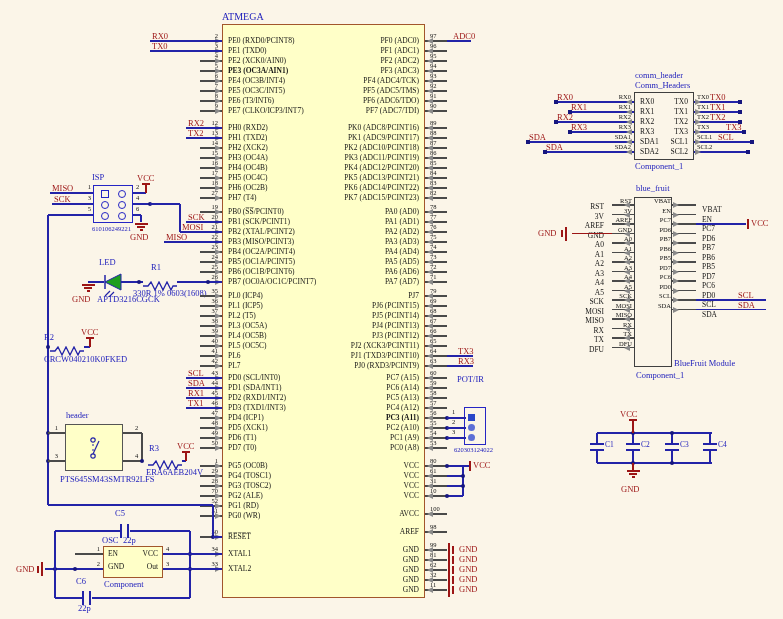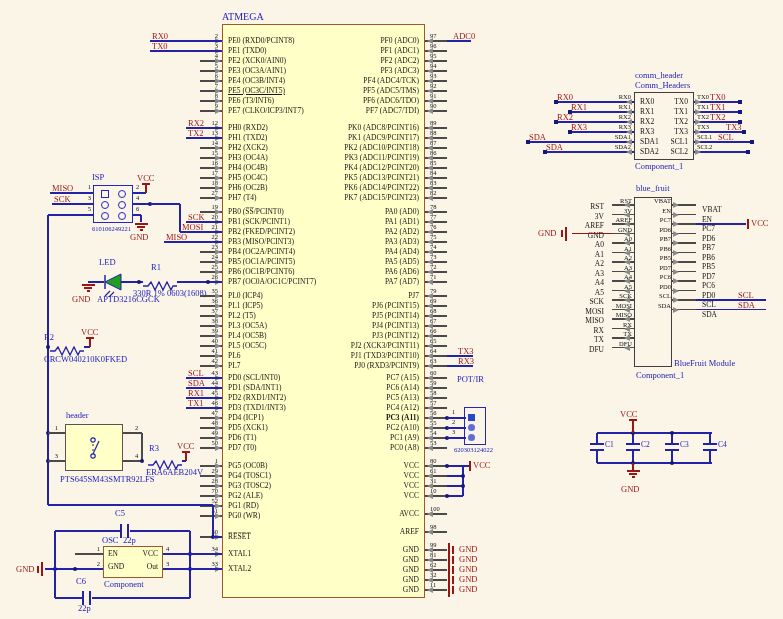--- a/index.html
+++ b/index.html
@@ -77,29 +77,29 @@
     <div class="lbl f7 blk" style="left: 228px; top: 47px;">PE1 (TXD0)</div>
     <div class="w" style="left: 150px; top: 50.2px; width: 72px; height: 1.6px; background: rgb(35, 35, 168);"></div>
     <div class="lbl f8 red" style="left: 152px; top: 42px;">TX0</div>
     <div class="w" style="left: 200px; top: 60.2px; width: 22px; height: 1.6px; background: rgb(74, 74, 74);"></div>
     <div class="tri tri-r" style="left: 215px; top: 58px;"></div>
     <div class="lbl f6 blk" style="left: 218px; top: 53px; transform: translateX(-100%);">4</div>
     <div class="lbl f7 blk" style="left: 228px; top: 57px;">PE2 (XCK0/AIN0)</div>
     <div class="w" style="left: 200px; top: 70.2px; width: 22px; height: 1.6px; background: rgb(74, 74, 74);"></div>
     <div class="tri tri-r" style="left: 215px; top: 68px;"></div>
     <div class="lbl f6 blk" style="left: 218px; top: 63px; transform: translateX(-100%);">5</div>
-    <div class="lbl f7 blk" style="left: 228px; top: 67px;">PE3 (OC3A/AIN1)</div>
+    <div class="lbl f7 blk" style="left: 228px; top: 67px; font-weight: bold;">PE3 (OC3A/AIN1)</div>
     <div class="w" style="left: 200px; top: 80.2px; width: 22px; height: 1.6px; background: rgb(74, 74, 74);"></div>
     <div class="tri tri-r" style="left: 215px; top: 78px;"></div>
     <div class="lbl f6 blk" style="left: 218px; top: 73px; transform: translateX(-100%);">6</div>
     <div class="lbl f7 blk" style="left: 228px; top: 77px;">PE4 (OC3B/INT4)</div>
     <div class="w" style="left: 200px; top: 90.2px; width: 22px; height: 1.6px; background: rgb(74, 74, 74);"></div>
     <div class="tri tri-r" style="left: 215px; top: 88px;"></div>
     <div class="lbl f6 blk" style="left: 218px; top: 83px; transform: translateX(-100%);">7</div>
-    <div class="lbl f7 blk" style="left: 228px; top: 87px; text-decoration: underline;">PE5 (OC3C/INT5)</div>
+    <div class="lbl f7 blk" style="left: 228px; top: 87px;">PE5 (OC3C/INT5)</div>
     <div class="w" style="left: 200px; top: 100.2px; width: 22px; height: 1.6px; background: rgb(74, 74, 74);"></div>
     <div class="tri tri-r" style="left: 215px; top: 98px;"></div>
     <div class="lbl f6 blk" style="left: 218px; top: 93px; transform: translateX(-100%);">8</div>
     <div class="lbl f7 blk" style="left: 228px; top: 97px;">PE6 (T3/INT6)</div>
     <div class="w" style="left: 200px; top: 110.2px; width: 22px; height: 1.6px; background: rgb(74, 74, 74);"></div>
     <div class="tri tri-r" style="left: 215px; top: 108px;"></div>
     <div class="lbl f6 blk" style="left: 218px; top: 103px; transform: translateX(-100%);">9</div>
     <div class="lbl f7 blk" style="left: 228px; top: 107px;">PE7 (CLKO/ICP3/INT7)</div>
     <div class="w" style="left: 200px; top: 127.2px; width: 22px; height: 1.6px; background: rgb(74, 74, 74);"></div>
     <div class="tri tri-r" style="left: 215px; top: 125px;"></div>
@@ -143,21 +143,21 @@
     <div class="lbl f7 blk" style="left: 228px; top: 208px;">PB0 (S̅S̅/PCINT0)</div>
     <div class="w" style="left: 200px; top: 221.2px; width: 22px; height: 1.6px; background: rgb(74, 74, 74);"></div>
     <div class="tri tri-r" style="left: 215px; top: 219px;"></div>
     <div class="lbl f6 blk" style="left: 218px; top: 214px; transform: translateX(-100%);">20</div>
     <div class="lbl f7 blk" style="left: 228px; top: 218px;">PB1 (SCK/PCINT1)</div>
     <div class="w" style="left: 186px; top: 221.2px; width: 36px; height: 1.6px; background: rgb(35, 35, 168);"></div>
     <div class="lbl f8 red" style="left: 188px; top: 213px;">SCK</div>
     <div class="w" style="left: 200px; top: 231.2px; width: 22px; height: 1.6px; background: rgb(74, 74, 74);"></div>
     <div class="tri tri-r" style="left: 215px; top: 229px;"></div>
     <div class="lbl f6 blk" style="left: 218px; top: 224px; transform: translateX(-100%);">21</div>
-    <div class="lbl f7 blk" style="left: 228px; top: 228px;">PB2 (FKED/PCINT2)</div>
+    <div class="lbl f7 blk" style="left: 228px; top: 228px;">PB2 (XTAL/PCINT2)</div>
     <div class="w" style="left: 180px; top: 231.2px; width: 42px; height: 1.6px; background: rgb(35, 35, 168);"></div>
     <div class="lbl f8 red" style="left: 182px; top: 223px;">MOSI</div>
     <div class="w" style="left: 200px; top: 241.2px; width: 22px; height: 1.6px; background: rgb(74, 74, 74);"></div>
     <div class="tri tri-r" style="left: 215px; top: 239px;"></div>
     <div class="lbl f6 blk" style="left: 218px; top: 234px; transform: translateX(-100%);">22</div>
     <div class="lbl f7 blk" style="left: 228px; top: 238px;">PB3 (MISO/PCINT3)</div>
     <div class="w" style="left: 164px; top: 241.2px; width: 58px; height: 1.6px; background: rgb(35, 35, 168);"></div>
     <div class="lbl f8 red" style="left: 166px; top: 233px;">MISO</div>
     <div class="w" style="left: 200px; top: 251.2px; width: 22px; height: 1.6px; background: rgb(74, 74, 74);"></div>
     <div class="tri tri-r" style="left: 215px; top: 249px;"></div>

